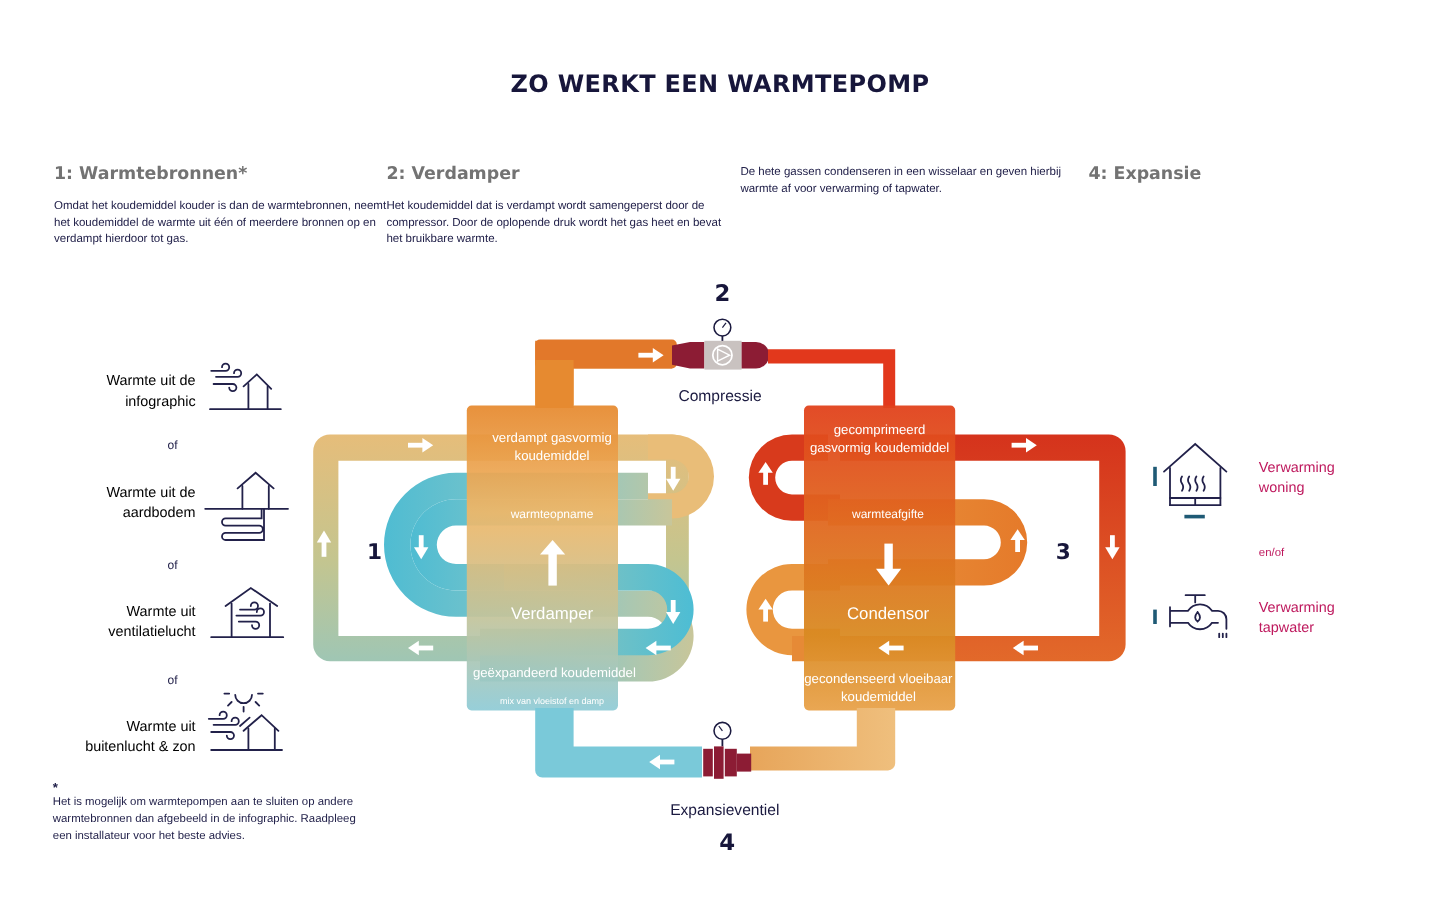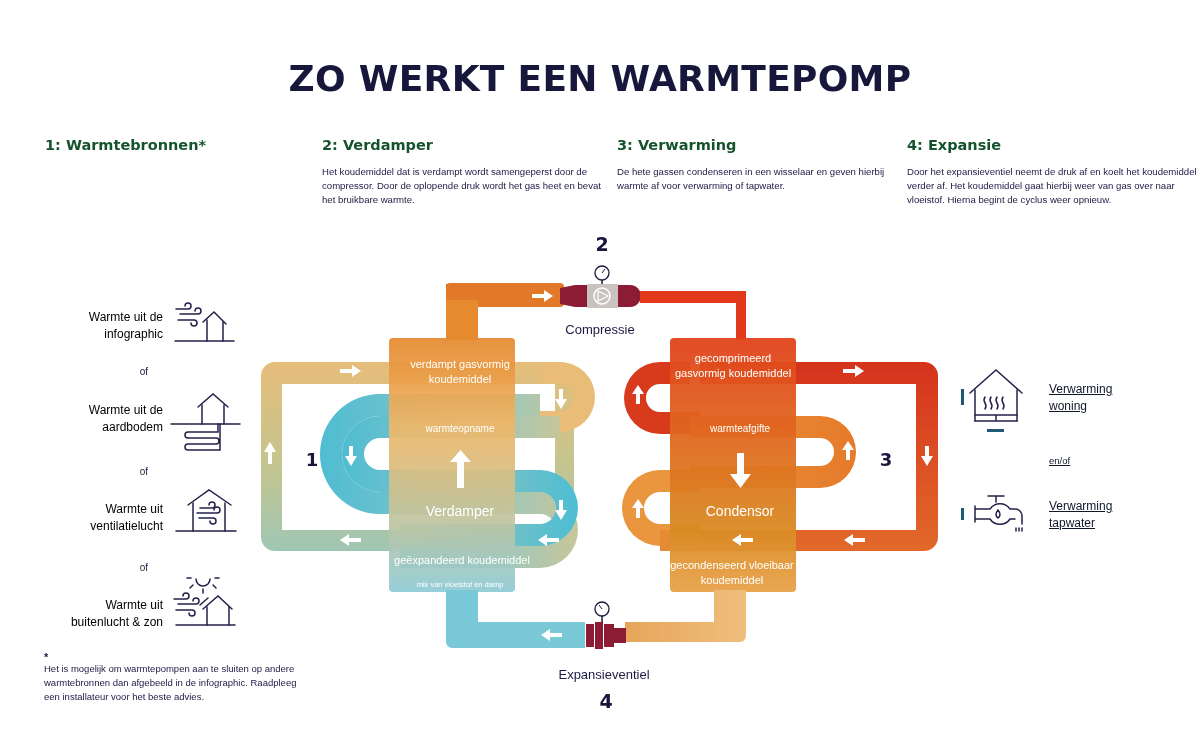--- a/index.html
+++ b/index.html
@@ -1,51 +1,50 @@
 <!DOCTYPE html>
 <html><head>
   <meta charset="utf-8">
   <style>
     * { box-sizing: border-box; margin: 0; padding: 0; }
     html, body { width: 1200px; height: 751px; background: #ffffff; overflow: hidden; }
     body { position: relative; font-family: "DejaVu Sans", "Liberation Sans", sans-serif; color: #1b1a40; }
-    .title { position: absolute; left: 0; top: 58px; width: 1200px; text-align: center; font-size: 36px; font-weight: bold; letter-spacing: 0.3px; color: #17163b; }
+    .title { position: absolute; left: 0; top: 58px; width: 1200px; text-align: center; font-size: 20px; font-weight: bold; letter-spacing: 0.3px; color: #17163b; }
     .step { position: absolute; top: 137px; width: 290px; }
-    .step h2 { font-size: 14.5px; font-weight: bold; color: #14532d; margin-bottom: 12px; }
+    .step h2 { font-size: 14.5px; font-weight: bold; color: #737373; margin-bottom: 12px; }
     .step p { font-family: "Liberation Sans", sans-serif; font-size: 9.6px; line-height: 14px; color: #22214a; }
     #step1 { left: 45px; } #step2 { left: 322px; } #step3 { left: 617px; } #step4 { left: 870px; margin-left: 37px; }
     .src-label { position: absolute; width: 130px; text-align: right; font-family: "Liberation Sans", sans-serif; font-size: 12px; line-height: 17px; color: #000000; }
     .of-label { position: absolute; width: 130px; text-align: right; font-family: "Liberation Sans", sans-serif; font-size: 10px; color: #22214a; }
-    .out-label { position: absolute; font-family: "Liberation Sans", sans-serif; font-size: 12px; line-height: 17px; color: #0f172a; text-decoration: underline; }
+    .out-label { position: absolute; font-family: "Liberation Sans", sans-serif; font-size: 12px; line-height: 17px; color: #be185d; }
     .footnote { position: absolute; left: 44px; top: 652px; width: 270px; font-family: "Liberation Sans", sans-serif; font-size: 9.5px; line-height: 14px; color: #22214a; }
     .footnote .star { font-size: 11px; font-weight: bold; display: block; line-height: 10px; }
     svg#diagram { position: absolute; left: 0; top: 0; }
     .wt { fill: #ffffff; font-family: "Liberation Sans", sans-serif; text-anchor: middle; }
     .dk { fill: #1b1a40; font-family: "Liberation Sans", sans-serif; text-anchor: middle; }
     .num { fill: #17163b; font-family: "DejaVu Sans", sans-serif; font-weight: bold; text-anchor: middle; }
   </style>
 </head>
 <body>
 
 <div class="title">ZO WERKT EEN WARMTEPOMP</div>
 
 <div class="step" id="step1">
   <h2>1: Warmtebronnen*</h2>
+  <p>Omdat het koudemiddel kouder is dan de warmtebronnen, neemt het koudemiddel de warmte uit één of meerdere bronnen op en verdampt hierdoor tot gas.</p>
 </div>
 <div class="step" id="step2">
   <h2>2: Verdamper</h2>
   <p>Het koudemiddel dat is verdampt wordt samengeperst door de compressor. Door de oplopende druk wordt het gas heet en bevat het bruikbare warmte.</p>
 </div>
 <div class="step" id="step3">
-  <h2>3: Verwarming</h2>
   <p>De hete gassen condenseren in een wisselaar en geven hierbij warmte af voor verwarming of tapwater.</p>
 </div>
 <div class="step" id="step4">
   <h2>4: Expansie</h2>
-  <p>Door het expansieventiel neemt de druk af en koelt het koudemiddel verder af. Het koudemiddel gaat hierbij weer van gas over naar vloeistof. Hierna begint de cyclus weer opnieuw.</p>
 </div>
 
 <div class="src-label" style="left:33px; top:309px;">
   <div>Warmte uit de</div>
   <div>infographic</div>
 </div>
 <div class="of-label" style="left:18px; top:366px;">of</div>
 <div class="src-label" style="left:33px; top:402px;">
   <div>Warmte uit de</div>
   <div>aardbodem</div>

